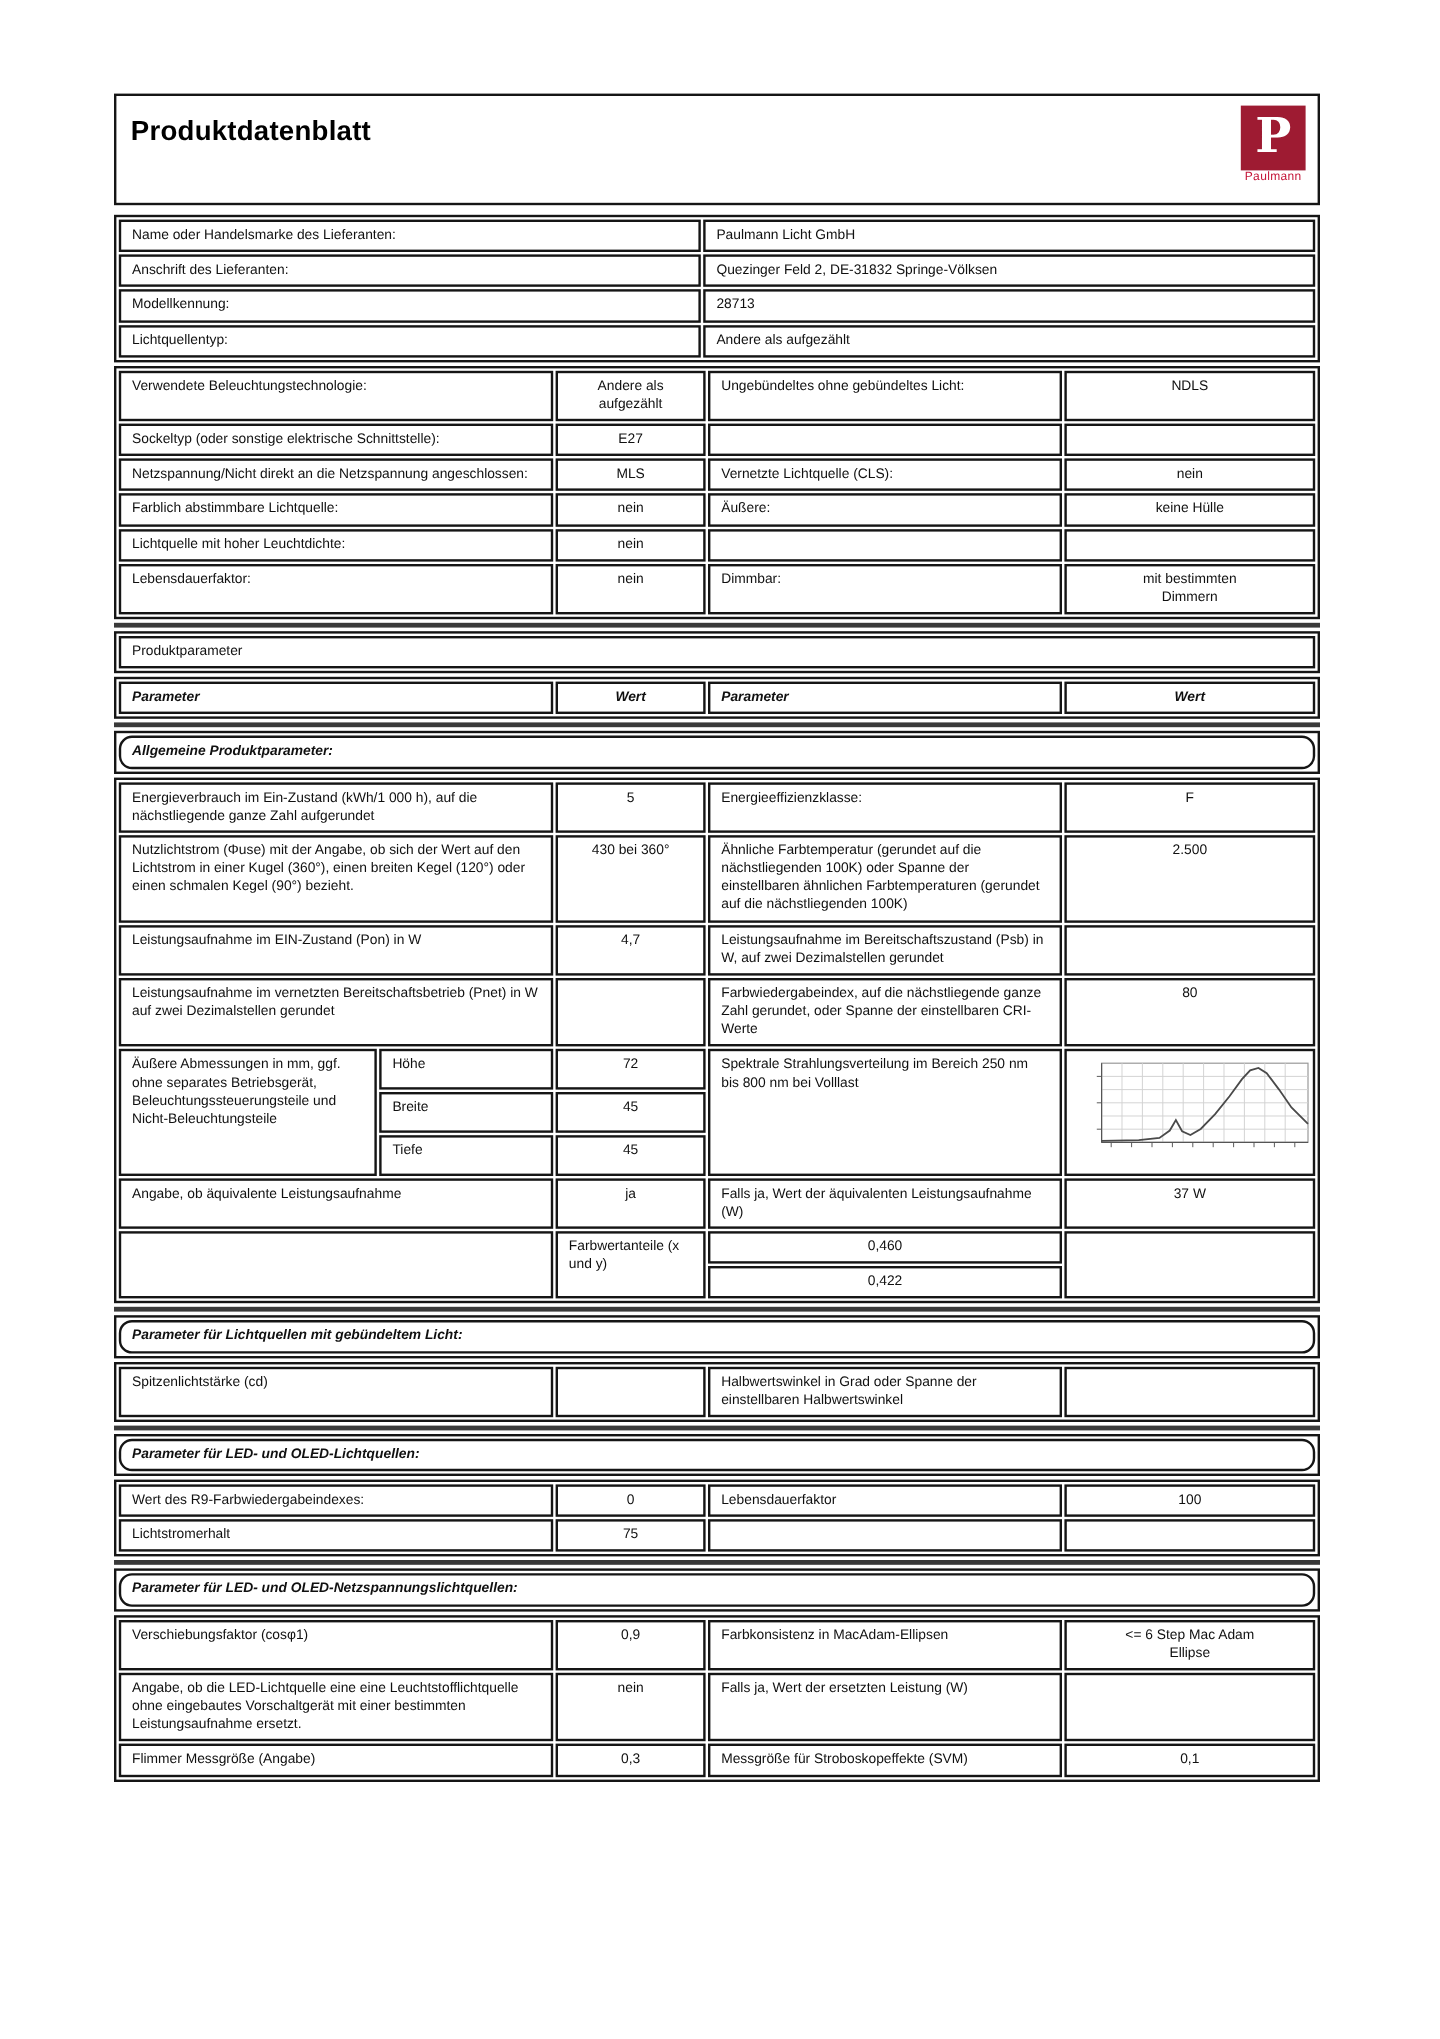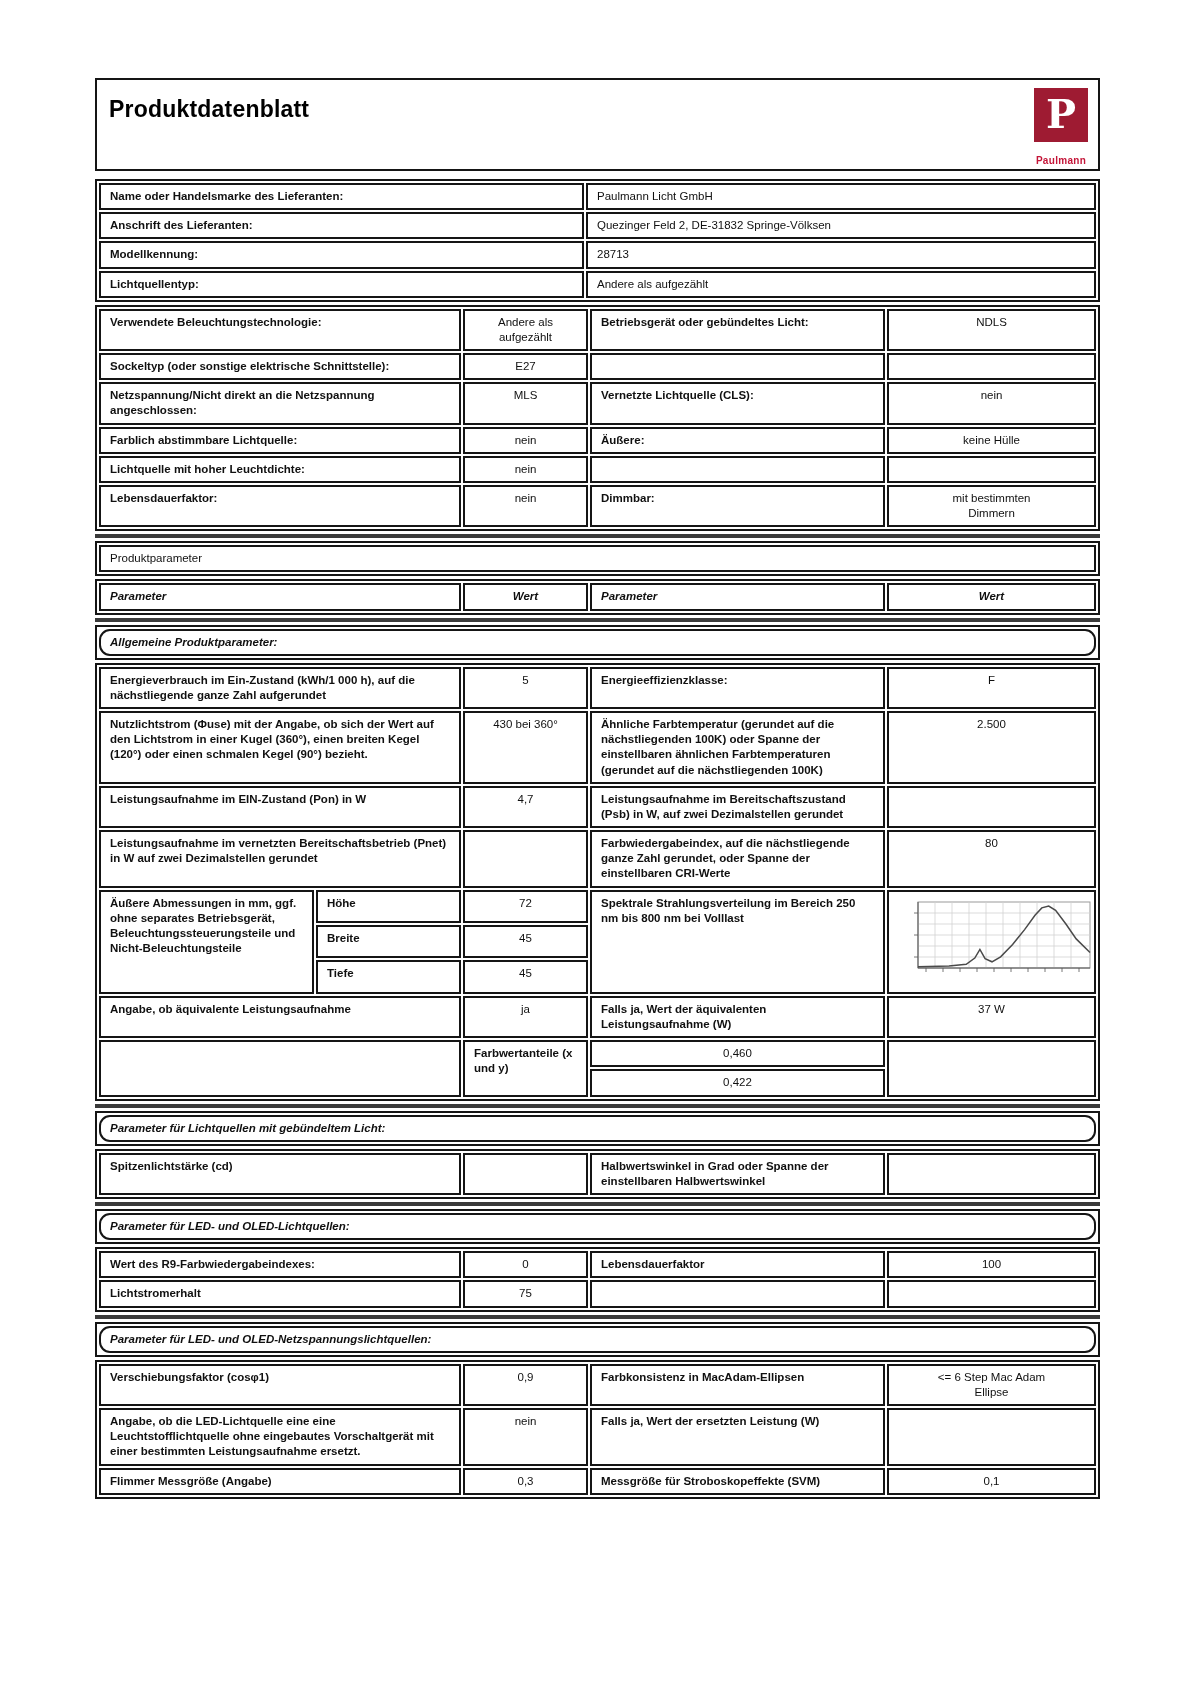--- a/index.html
+++ b/index.html
@@ -22,34 +22,34 @@
   .logo{position:absolute;top:8px;right:6px;width:62px;text-align:center;}
   .logo-square{
     width:54px;height:54px;margin:0 auto;background:#9e1b32;
     display:flex;align-items:center;justify-content:center;
   }
   .logo-square span{
     font-family:"DejaVu Serif", serif;font-weight:bold;font-size:40px;color:#ffffff;
     line-height:1;transform:translateY(-1px);
   }
   .logo-brand{
-    margin-top:13px;font-size:10px;font-weight:bold;color:#c41538;letter-spacing:0.3px;
+    margin-top:0;font-size:10px;font-weight:normal;color:#c41538;letter-spacing:0.3px;
   }
 
   
   table.dt{
     width:100%;border-collapse:separate;border-spacing:2px;
     border:2px solid #151515;background:#fff;table-layout:fixed;
     margin-top:3px;
   }
   table.dt td{
     border:2px solid #151515;padding:4px 9px;font-size:11.5px;line-height:1.32;
     vertical-align:top;word-wrap:break-word;background:#fff;
   }
-  td.lbl{font-weight:bold;text-align:left;}
+  td.lbl{font-weight:normal;text-align:left;}
   td.val{text-align:center;font-weight:normal;white-space:pre-line;}
   td.val-left{text-align:left;font-weight:normal;}
   td.section{font-weight:bold;font-style:italic;padding:5px 9px;border-radius:11px;}
   td.section-plain{font-weight:normal;padding:5px 9px;}
   td.hdr{font-weight:bold;font-style:italic;}
   td.empty{}
   td.chart-cell{padding:3px 4px;text-align:center;vertical-align:middle;}
 
   .band{height:4px;background:#3a3a3a;margin:3px 0 0 0;}
 
@@ -102,21 +102,21 @@
         <col style="width:215px">
         <col style="width:145px">
         <col style="width:125px">
         <col style="width:295px">
         <col>
       </colgroup>
     <tbody>
         <tr>
       <td colspan="2" class="lbl">Verwendete Beleuchtungstechnologie:</td>
       <td class="val">Andere als aufgezählt</td>
-      <td class="lbl">Betriebsgerät oder gebündeltes Licht:</td>
+      <td class="lbl">Ungebündeltes ohne gebündeltes Licht:</td>
       <td class="val">NDLS</td>
     </tr>
     <tr>
       <td colspan="2" class="lbl">Sockeltyp (oder sonstige elektrische Schnittstelle):</td>
       <td class="val">E27</td>
       <td class="lbl"></td>
       <td class="val"></td>
     </tr>
     <tr>
       <td colspan="2" class="lbl">Netzspannung/Nicht direkt an die Netzspannung angeschlossen:</td>

